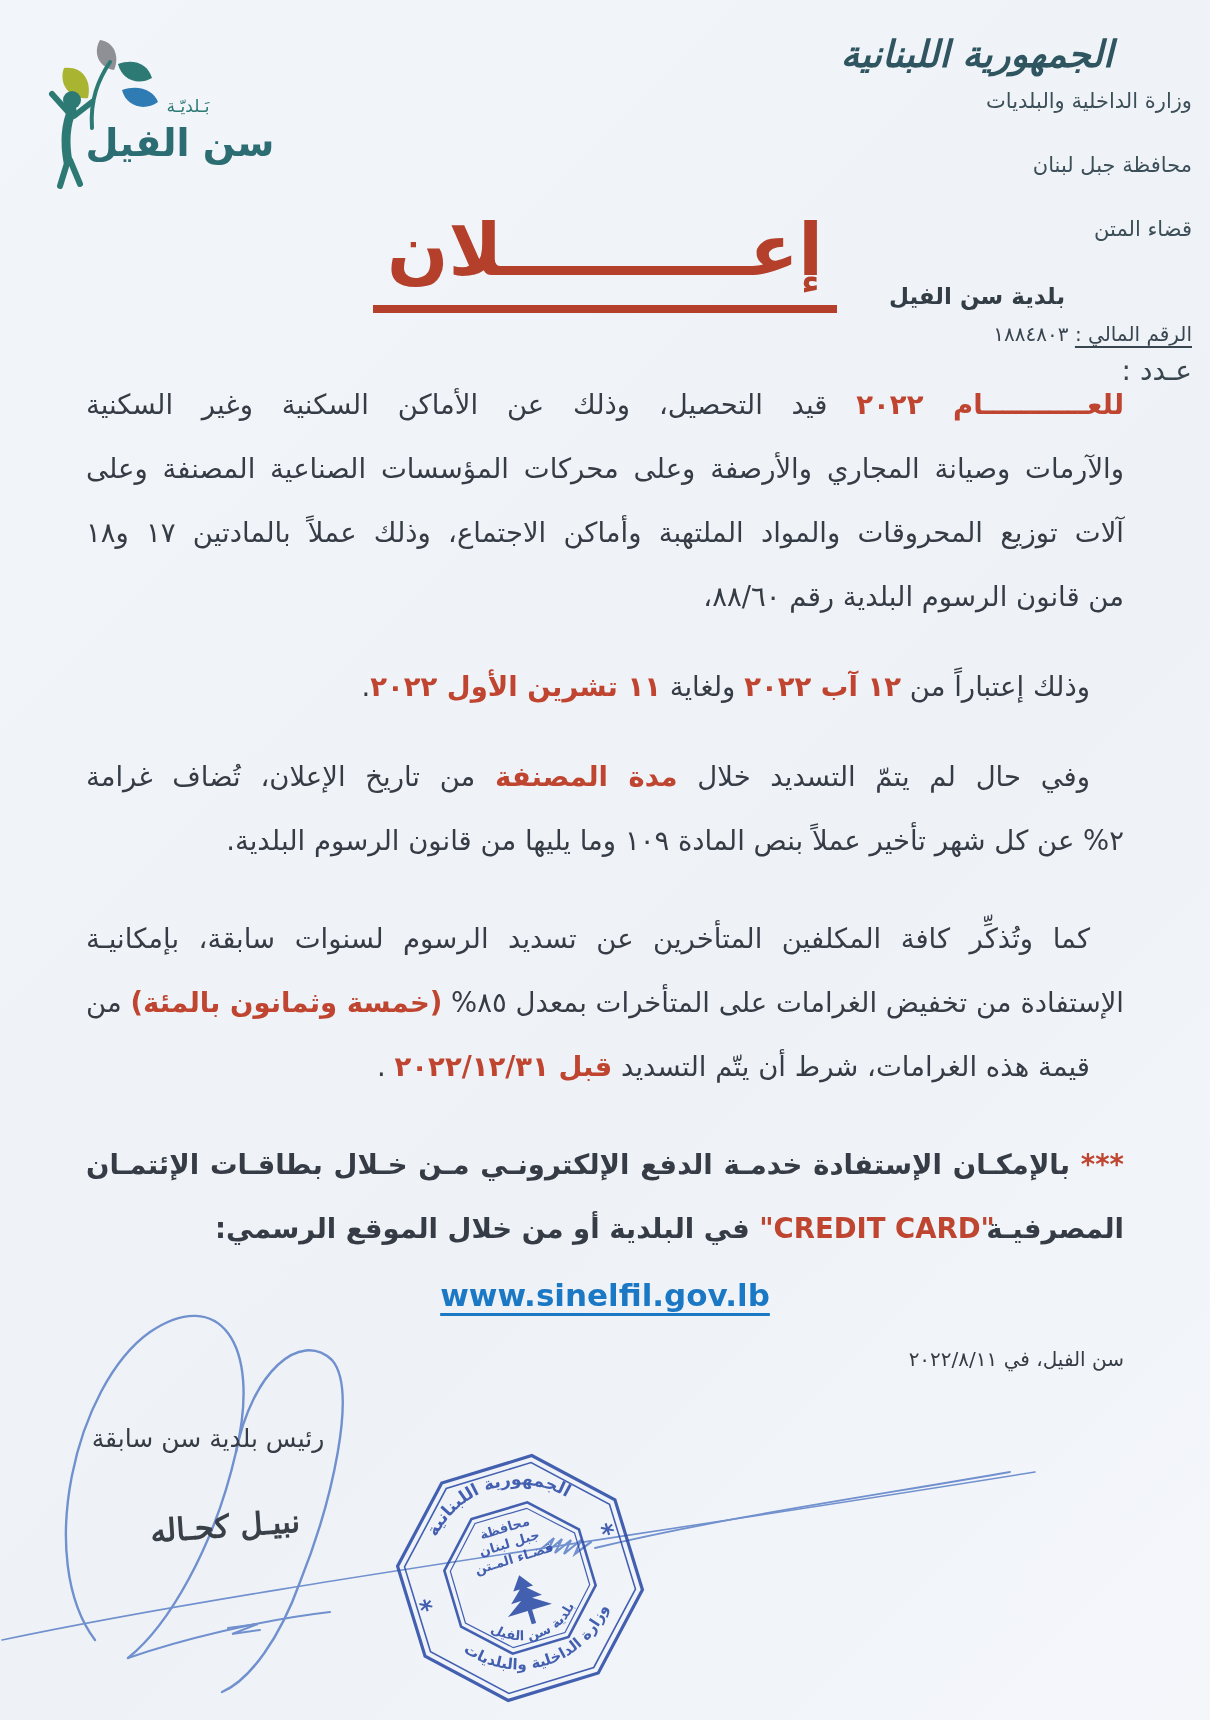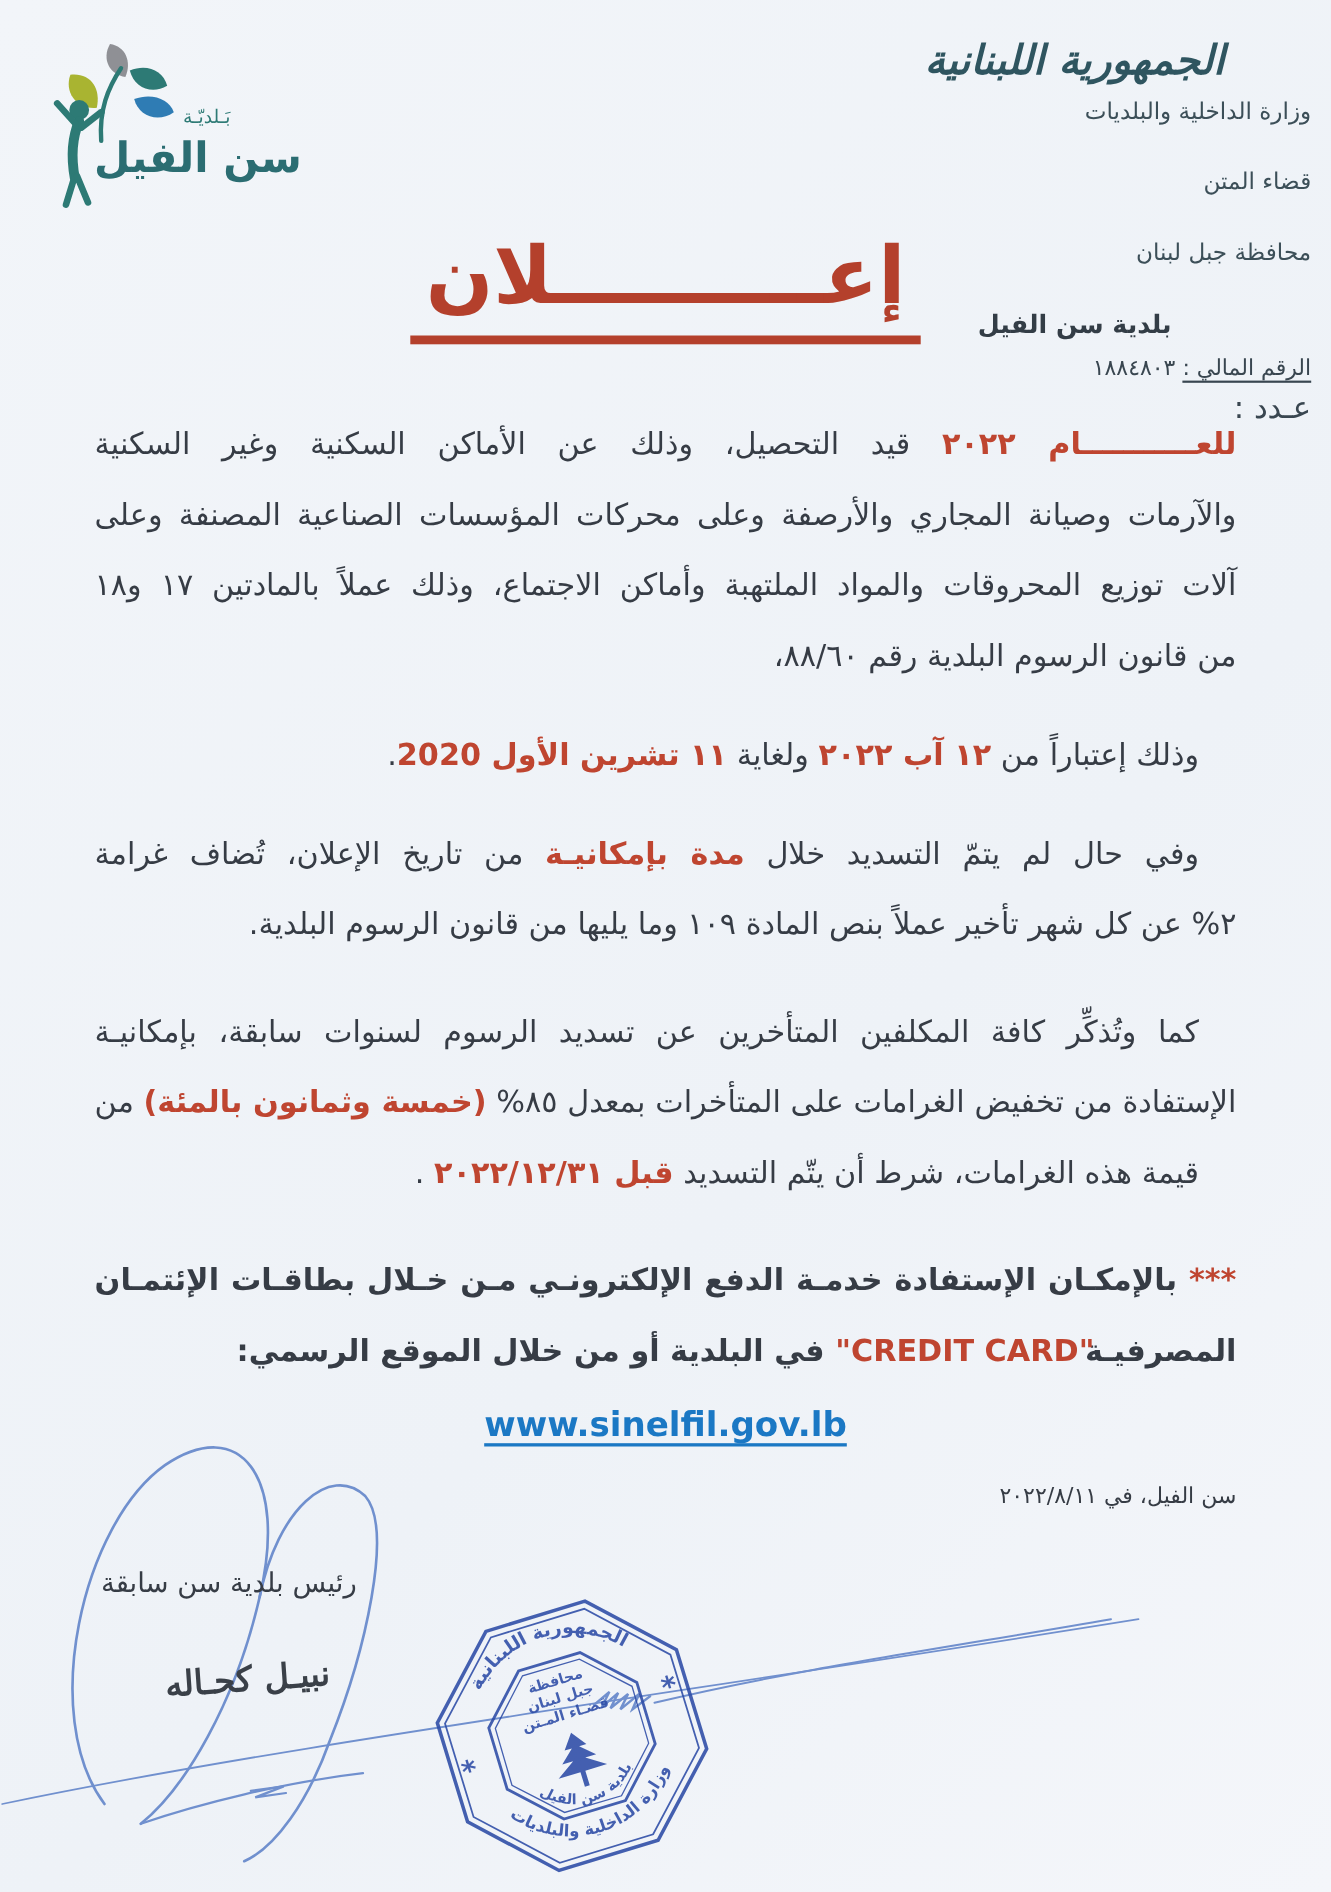--- a/index.html
+++ b/index.html
@@ -69,22 +69,22 @@
       <path d="M38 132 L30 158" stroke-width="6"></path>
       <path d="M40 132 L50 156" stroke-width="6"></path>
     </g>
     <text x="158" y="84" font-size="17" fill="#2d7a75" text-anchor="middle">بَـلديّـة</text>
     <text x="150" y="128" font-size="38" font-weight="bold" fill="#2b6d72" text-anchor="middle">سن الفيل</text>
   </svg>
 
   <div class="hdr">
     <div class="republic">الجمهورية اللبنانية</div>
     <div class="line">وزارة الداخلية والبلديات</div>
+    <div class="line">محافظة جبل لبنان</div>
     <div class="line">قضاء المتن</div>
-    <div class="line">محافظة جبل لبنان</div>
     <div class="muni">بلدية سن الفيل</div>
     <div class="fiscal">
       <u>الرقم المالي :</u>
       <span>١٨٨٤٨٠٣</span>
     </div>
     <div class="adad">عـدد :</div>
   </div>
 
   <div class="title-wrap">
     <div class="title">إعــــــــــلان</div>
@@ -92,25 +92,25 @@
 
   <div class="content">
     <div class="line just">
       <span class="red">للعـــــــــــام ٢٠٢٢</span><span> قيد التحصيل، وذلك عن الأماكن السكنية وغير السكنية</span>
     </div>
     <div class="line just">والآرمات وصيانة المجاري والأرصفة وعلى محركات المؤسسات الصناعية المصنفة وعلى</div>
     <div class="line just">آلات توزيع المحروقات والمواد الملتهبة وأماكن الاجتماع، وذلك عملاً بالمادتين ١٧ و١٨</div>
     <div class="line">من قانون الرسوم البلدية رقم ٨٨/٦٠،</div>
 
     <div class="line gap-s ind">
-      <span>وذلك إعتباراً من </span><span class="red">١٢ آب ٢٠٢٢</span><span> ولغاية </span><span class="red">١١ تشرين الأول 2020</span><span>.</span>
+      <span>وذلك إعتباراً من </span><span class="red">١٢ آب ٢٠٢٢</span><span> ولغاية </span><span class="red">١١ تشرين الأول ٢٠٢٢</span><span>.</span>
     </div>
 
     <div class="line gap-s just ind">
-      <span>وفي حال لم يتمّ التسديد خلال </span><span class="red">مدة بإمكانيـة</span><span> من تاريخ الإعلان، تُضاف غرامة</span>
+      <span>وفي حال لم يتمّ التسديد خلال </span><span class="red">مدة المصنفة</span><span> من تاريخ الإعلان، تُضاف غرامة</span>
     </div>
     <div class="line">٢% عن كل شهر تأخير عملاً بنص المادة ١٠٩ وما يليها من قانون الرسوم البلدية.</div>
 
     <div class="line gap-m just ind">كما وتُذكِّر كافة المكلفين المتأخرين عن تسديد الرسوم لسنوات سابقة، بإمكانيـة</div>
     <div class="line just">
       <span>الإستفادة من تخفيض الغرامات على المتأخرات بمعدل ٨٥% </span><span class="red">(خمسة وثمانون بالمئة)</span><span> من</span>
     </div>
     <div class="line ind">
       <span>قيمة هذه الغرامات، شرط أن يتّم التسديد </span><span class="red">قبل ٢٠٢٢/١٢/٣١</span><span> .</span>
     </div>

